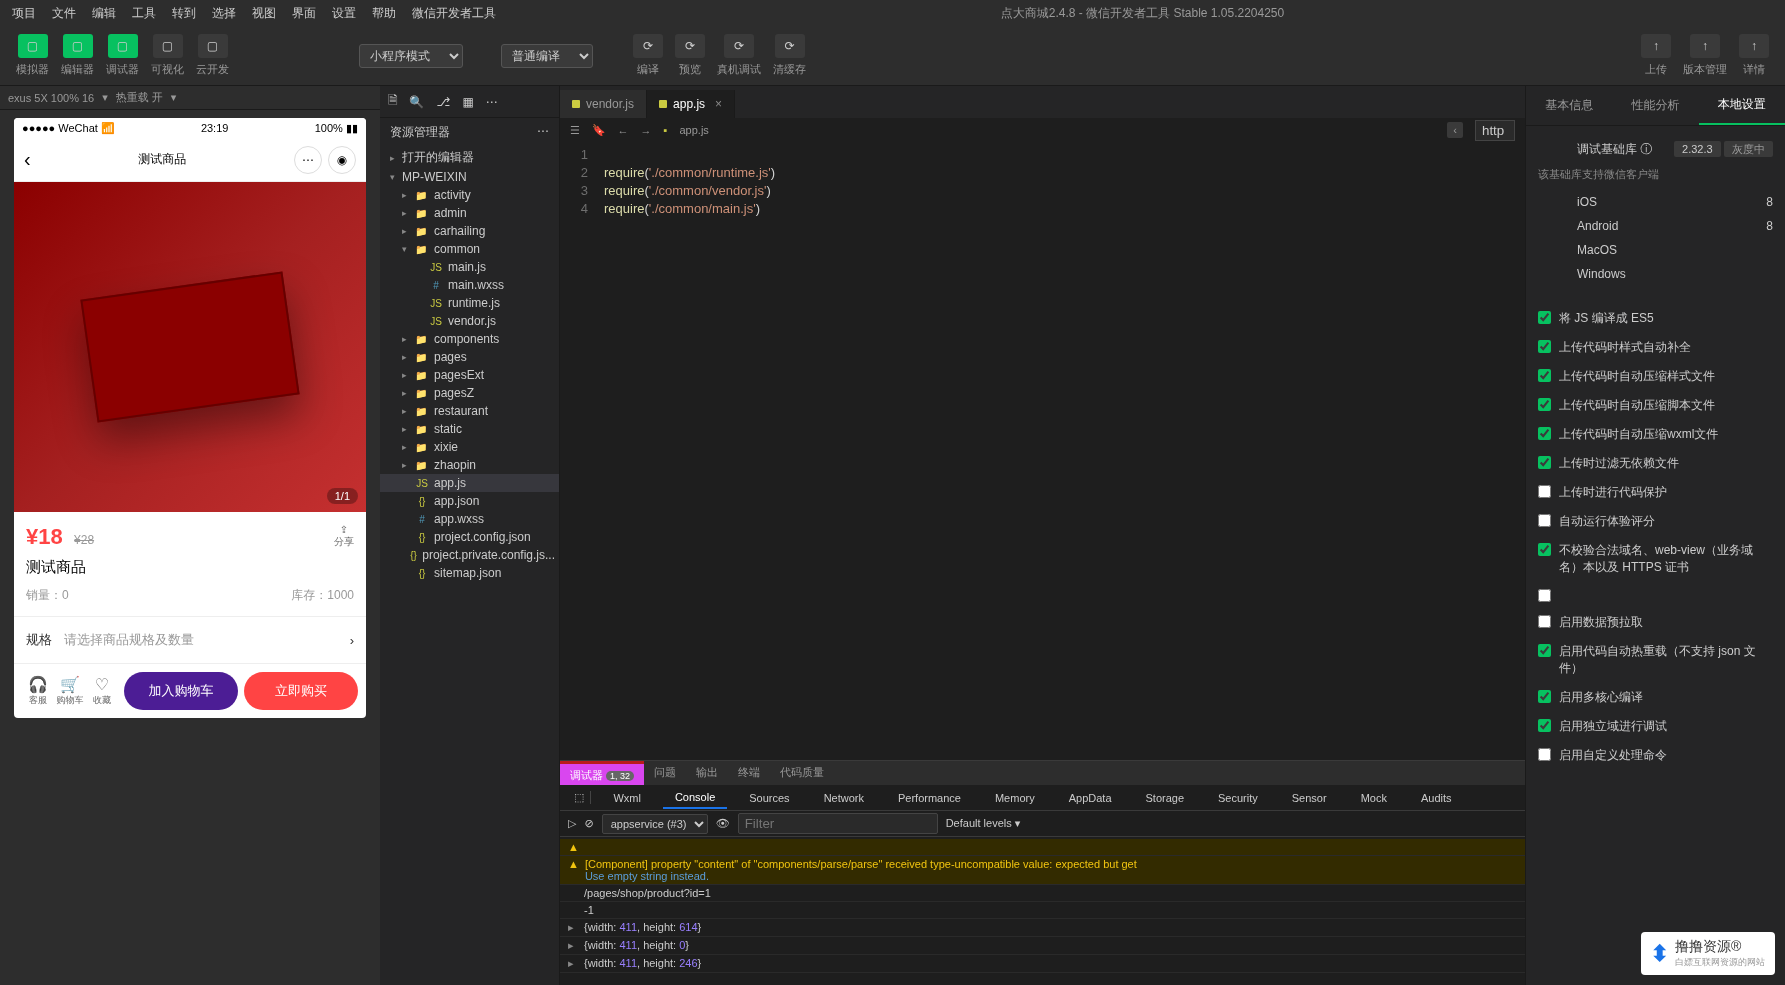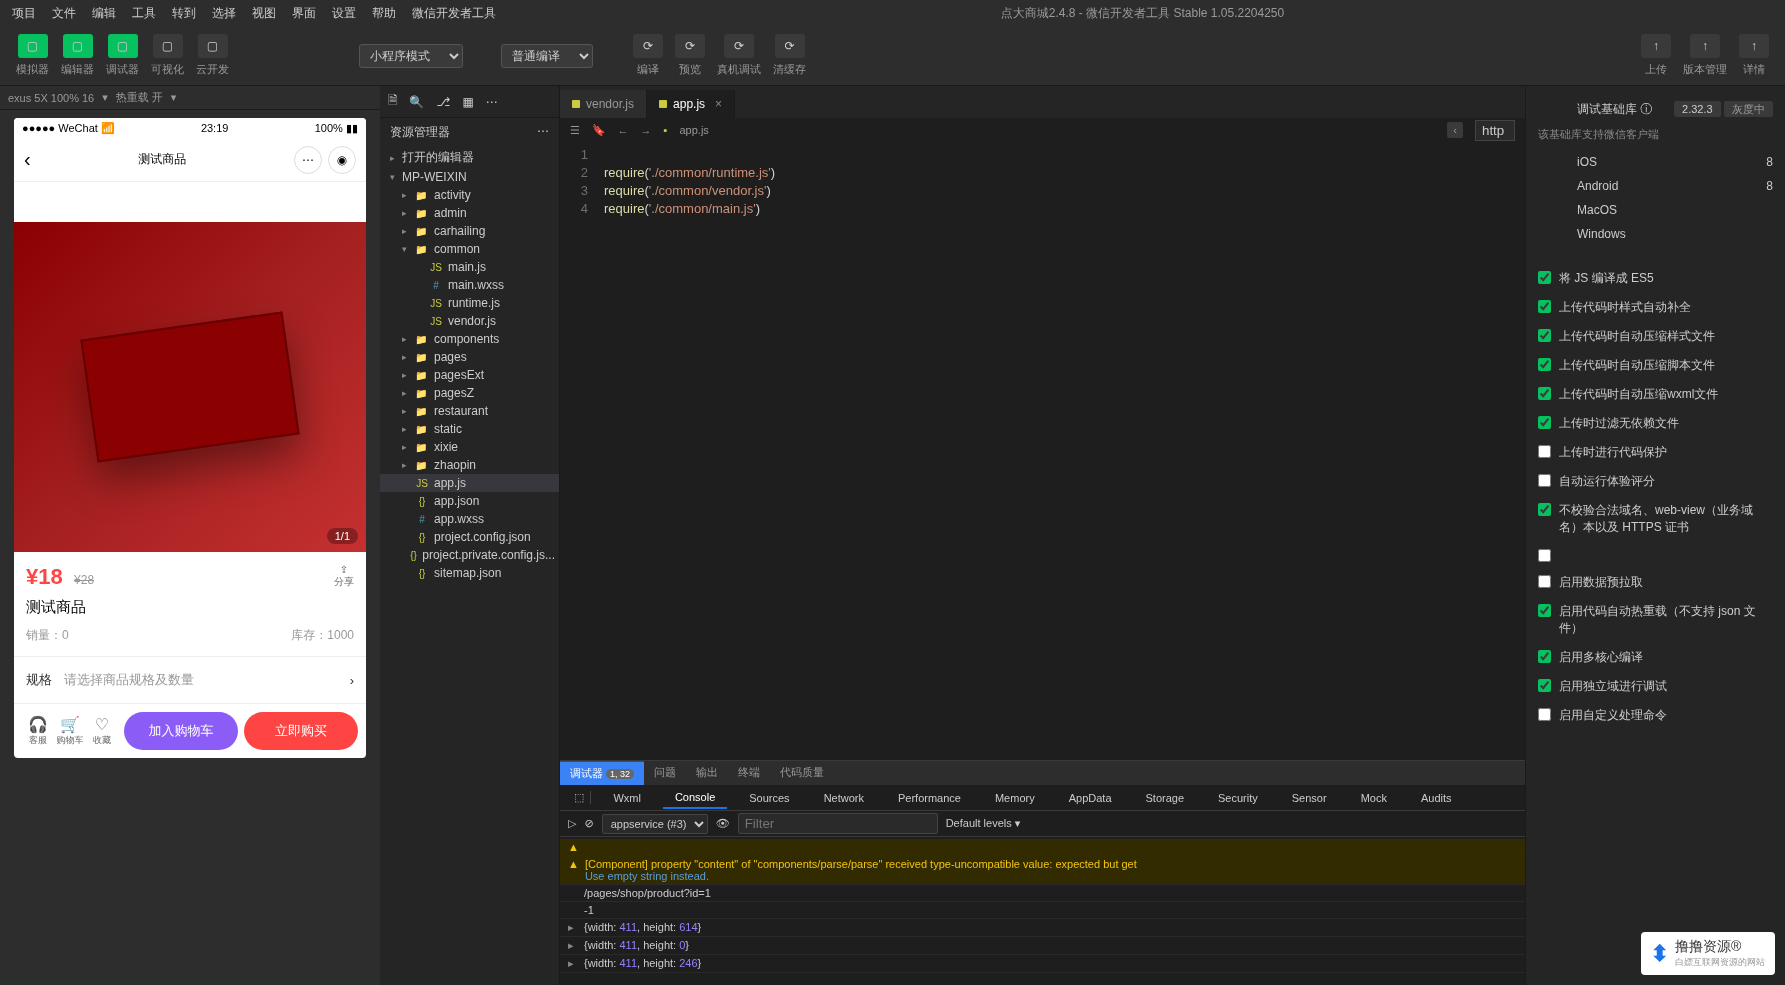--- a/index.html
+++ b/index.html
@@ -17,35 +17,35 @@
 .main { display: flex; height: calc(100% - 86px); }
 .simulator { width: 380px; background: #2d2d2d; display: flex; flex-direction: column; }
 .sim-header { height: 24px; display: flex; align-items: center; padding: 0 8px; font-size: 11px; color: #999; border-bottom: 1px solid #1a1a1a; }
 .sim-header span { margin-right: 8px; }
 .phone { margin: 8px auto; width: 352px; background: #fff; border-radius: 4px; overflow: hidden; color: #000; }
 .phone-status { height: 20px; display: flex; align-items: center; justify-content: space-between; padding: 0 8px; font-size: 11px; background: #fff; }
 .phone-nav { height: 44px; display: flex; align-items: center; justify-content: space-between; padding: 0 10px; background: #fff; border-bottom: 1px solid #eee; }
 .phone-nav .back { font-size: 20px; }
 .phone-nav .caps { display: flex; gap: 6px; }
 .phone-nav .cap { width: 28px; height: 28px; border-radius: 14px; border: 1px solid #ddd; display: flex; align-items: center; justify-content: center; }
-.product-img { height: 330px; background: linear-gradient(135deg, #8b0000 0%, #a52020 50%, #c53030 100%); position: relative; display:flex; align-items:center; justify-content:center;margin-top:40px; }
+.product-img { height: 330px; background: linear-gradient(135deg, #8b0000 0%, #a52020 50%, #c53030 100%); position: relative; display:flex; align-items:center; justify-content:center; }
 .product-img::before { content:""; width:200px; height:120px; background:#8b0000; border:2px solid #660000; transform: rotate(-8deg); box-shadow: 0 20px 40px rgba(0,0,0,0.4); }
 .img-badge { position: absolute; bottom: 8px; right: 8px; background: rgba(0,0,0,0.3); color: #fff; padding: 2px 8px; border-radius: 10px; font-size: 11px; }
 .product-info { padding: 12px; }
 .price { color: #ff4444; font-size: 22px; font-weight: bold; }
 .price-old { color: #999; text-decoration: line-through; font-size: 12px; margin-left: 8px; }
 .share-btn { float: right; text-align: center; color: #666; font-size: 10px; }
 .product-name { font-size: 15px; font-weight: 500; margin-top: 8px; }
 .product-stats { display: flex; justify-content: space-between; color: #999; font-size: 12px; margin-top: 10px; }
 .spec-row { border-top: 1px solid #eee; padding: 14px 12px; display: flex; align-items: center; color: #333; font-size: 13px; }
 .spec-row .label { margin-right: 12px; }
 .spec-row .val { flex: 1; color: #999; }
 .phone-bottom { display: flex; align-items: center; padding: 8px; border-top: 1px solid #eee; gap: 6px; }
 .bottom-icon { display: flex; flex-direction: column; align-items: center; font-size: 9px; color: #666; width: 32px; }
-.btn-cart { flex: 1; background: #8b5cf6; color: #fff; padding: 10px; border-radius: 20px; text-align: center; font-size: 13px; }
+.btn-cart { flex: 1; background: #4c1d95; color: #fff; padding: 10px; border-radius: 20px; text-align: center; font-size: 13px; }
 .btn-buy { flex: 1; background: #ff4444; color: #fff; padding: 10px; border-radius: 20px; text-align: center; font-size: 13px; }
 .explorer { width: 180px; background: #252526; border-right: 1px solid #1a1a1a; display: flex; flex-direction: column; }
 .explorer-top { height: 32px; display: flex; align-items: center; padding: 0 8px; gap: 12px; border-bottom: 1px solid #1a1a1a; }
 .explorer-header { padding: 6px 10px; font-size: 12px; color: #ccc; display: flex; justify-content: space-between; }
 .tree { flex: 1; overflow-y: auto; font-size: 12px; }
 .tree-item { padding: 2px 4px 2px 10px; display: flex; align-items: center; cursor: pointer; white-space: nowrap; }
 .tree-item.selected { background: #37373d; }
 .tree-item .chevron { width: 12px; color: #888; font-size: 9px; }
 .tree-item .ficon { width: 16px; height: 14px; margin-right: 4px; display: inline-flex; align-items: center; justify-content: center; font-size: 10px; }
 .ficon.folder { color: #c09553; }
@@ -61,21 +61,21 @@
 .breadcrumb { height: 24px; display: flex; align-items: center; padding: 0 10px; font-size: 11px; color: #999; gap: 12px; }
 .code { flex: 1; padding: 4px 0; font-family: Consolas, monospace; font-size: 13px; line-height: 18px; overflow: hidden; }
 .code-line { display: flex; }
 .lineno { width: 44px; text-align: right; padding-right: 16px; color: #6e6e6e; user-select: none; }
 .code .fn { color: #dcdcaa; }
 .code .str { color: #ce9178; }
 .code .punc { color: #d4d4d4; }
 .debugger { height: 225px; border-top: 1px solid #3a3a3a; display: flex; flex-direction: column; background: #1e1e1e; }
 .dbg-tabs-outer { height: 24px; display: flex; background: #2d2d2d; font-size: 11px; }
 .dbg-tab-outer { padding: 4px 10px; color: #999; cursor: pointer; }
-.dbg-tab-outer.active { background: #3b82f6; color: #fff; border-top: 1px solid #b91c1c; }
+.dbg-tab-outer.active { background: #d946ef; color: #fff; border-top: 3px solid #b91c1c; }
 .dbg-badge { background: #666; color: #fff; border-radius: 6px; padding: 0 4px; font-size: 9px; margin-left: 3px; }
 .dbg-toolbar { height: 26px; display: flex; align-items: center; padding: 0 8px; gap: 10px; border-bottom: 1px solid #3a3a3a; font-size: 11px; }
 .dbg-panel { padding: 4px 12px; color: #ccc; cursor: pointer; }
 .dbg-panel.active { color: #fff; border-bottom: 2px solid #1a73e8; }
 .dbg-controls { height: 26px; display: flex; align-items: center; padding: 0 8px; gap: 8px; border-bottom: 1px solid #3a3a3a; font-size: 11px; }
 .dbg-controls input { background: #2a2a2a; border: 1px solid #444; color: #ccc; padding: 2px 6px; border-radius: 2px; }
 .dbg-controls select { background: #2a2a2a; border: 1px solid #444; color: #ccc; padding: 2px 4px; border-radius: 2px; font-size: 11px; }
 .console-out { flex: 1; overflow-y: auto; font-family: Consolas, monospace; font-size: 11px; padding: 2px 0; }
 .console-line { padding: 2px 8px; border-bottom: 1px solid #2a2a2a; display: flex; gap: 6px; }
 .console-line.warn { background: #332b00; color: #f1c40f; }
@@ -480,20 +480,25 @@
           </div>
           <div class="console-line">
             <span class="chev">▸</span>
             <span>{width: <span class="num">411</span>, height: <span class="num">246</span>}</span>
           </div>
         </div>
     </div>
   </div>
 
   <div class="rightpanel">
+    <div class="rp-tabs" id="rp-tabs">
+        <div class="rp-tab ">基本信息</div>
+        <div class="rp-tab ">性能分析</div>
+        <div class="rp-tab active">本地设置</div>
+      </div>
     <div class="rp-section">
       <div class="rp-row">
         <span><span>调试基础库</span> <span>ⓘ</span></span>
         <span>
           <span class="rp-version">2.32.3</span>
           <span class="rp-gray">灰度中</span>
         </span>
       </div>
       <div class="rp-note">该基础库支持微信客户端</div>
       <div id="platforms">

